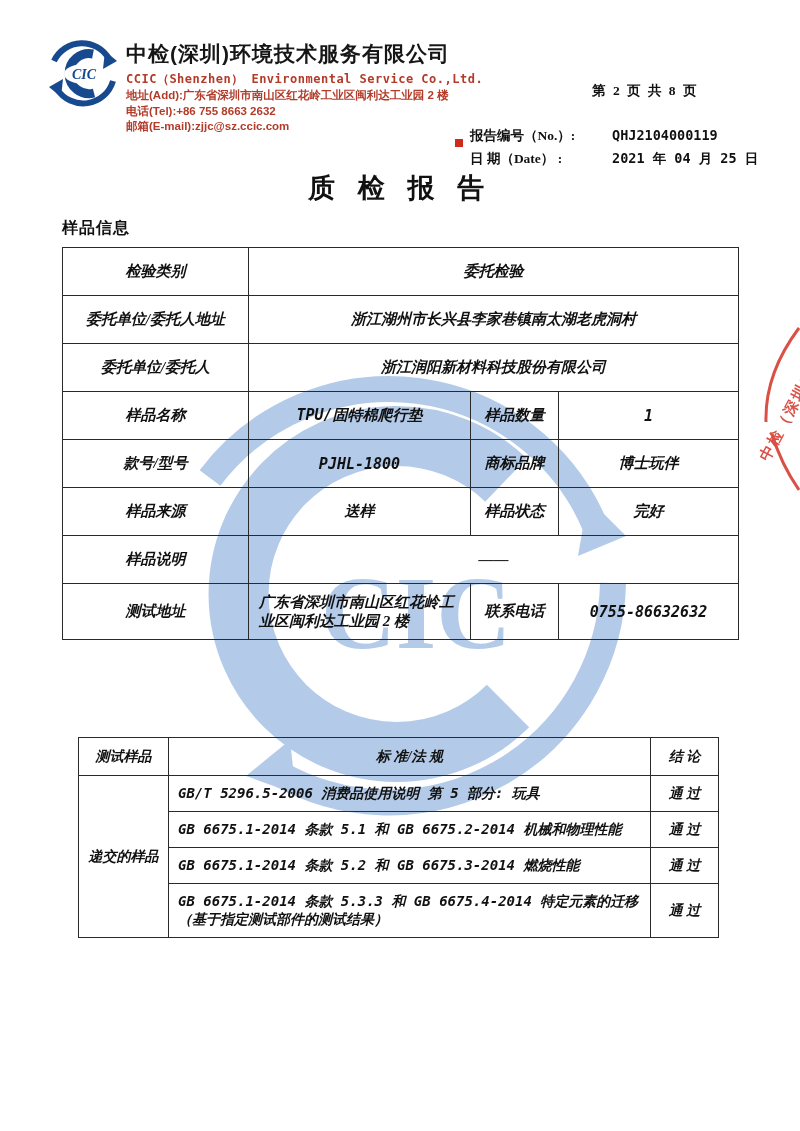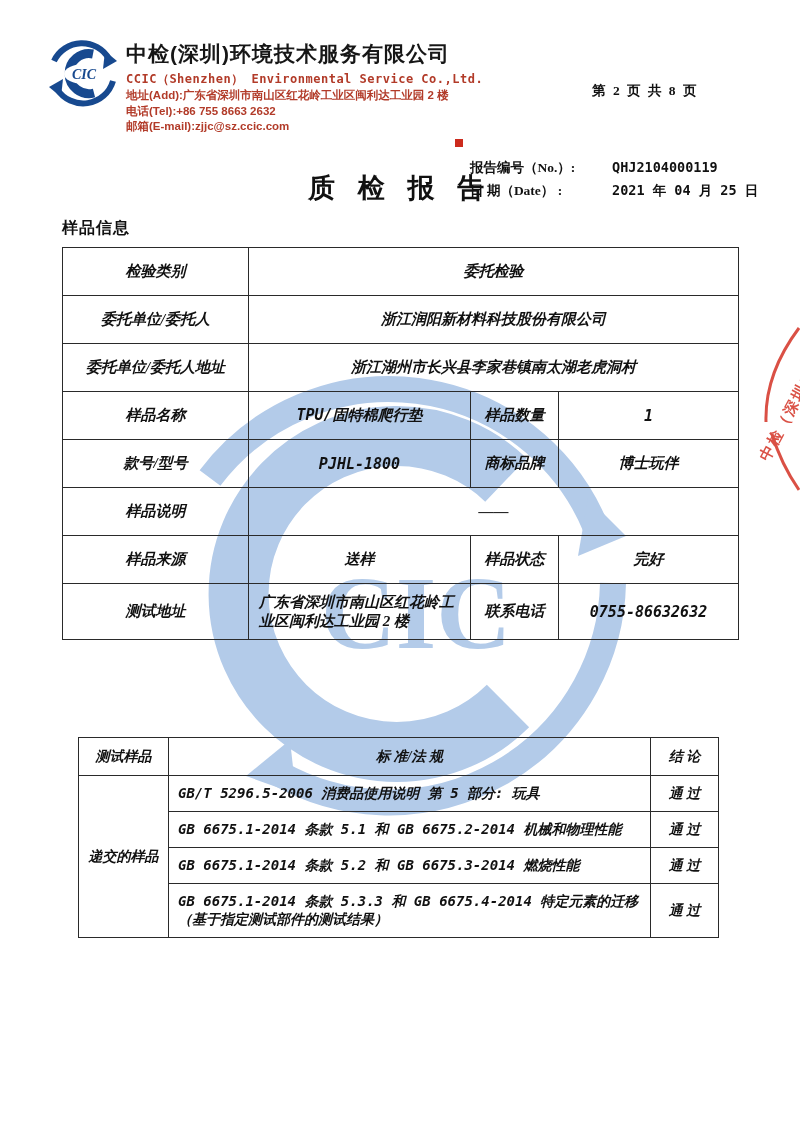--- a/index.html
+++ b/index.html
@@ -8,21 +8,21 @@
     background:#ffffff;overflow:hidden;
     font-family:"Liberation Serif", serif;color:#111;
   }
   
   .logo{position:absolute;left:45px;top:37px;width:74px;height:74px;}
   .company{position:absolute;left:126px;top:40px;width:430px;}
   .company-cn{font-family:"Liberation Sans",sans-serif;font-weight:bold;font-size:21px;color:#161616;letter-spacing:1px;}
   .company-en{margin-top:3px;font-family:"DejaVu Sans Mono",monospace;font-weight:bold;font-size:12px;color:#b23b29;letter-spacing:.5px;}
   .company-line{font-family:"Liberation Sans",sans-serif;font-weight:bold;font-size:11.5px;color:#b23b29;line-height:15.5px;}
   .pageinfo{position:absolute;left:592px;top:82px;font-size:13.5px;font-weight:bold;letter-spacing:2px;}
-  .reportmeta{position:absolute;left:470px;top:124px;font-size:13.5px;font-weight:bold;line-height:22px;white-space:nowrap;margin-top:32px;}
+  .reportmeta{position:absolute;left:470px;top:124px;font-size:13.5px;font-weight:bold;line-height:22px;white-space:nowrap;}
   .reportmeta .lbl{display:inline-block;width:142px;}
   .reportmeta .val{font-family:"DejaVu Sans Mono","Liberation Serif",monospace;font-weight:bold;}
   .redsquare{position:absolute;left:455px;top:139px;width:8px;height:8px;background:#cc2b1d;}
   
   .doc-title{position:absolute;left:0;top:170px;width:100%;text-align:center;
     font-size:27px;font-weight:bold;letter-spacing:8px;}
   .section-label{position:absolute;left:62px;top:218px;font-size:16px;font-weight:bold;letter-spacing:1px;}
   
   table{border-collapse:collapse;table-layout:fixed;background:transparent;position:relative;z-index:2;font-style:italic;}
   td,th{border:1.6px solid #2a2a2a;font-weight:bold;text-align:center;vertical-align:middle;
@@ -91,48 +91,48 @@
         <col style="width:222px">
         <col style="width:88px">
         <col style="width:180px">
       </colgroup>
     <tbody>
         <tr class="h48">
       <td>检验类别</td>
       <td colspan="3">委托检验</td>
     </tr>
     <tr class="h48">
+      <td>委托单位/委托人地址</td>
+      <td colspan="3">浙江湖州市长兴县李家巷镇南太湖老虎洞村</td>
+    </tr>
+    <tr class="h48">
       <td>委托单位/委托人</td>
       <td colspan="3">浙江润阳新材料科技股份有限公司</td>
-    </tr>
-    <tr class="h48">
-      <td>委托单位/委托人地址</td>
-      <td colspan="3">浙江湖州市长兴县李家巷镇南太湖老虎洞村</td>
     </tr>
     <tr class="h48">
       <td>样品名称</td>
       <td class="mono">TPU/固特棉爬行垫</td>
       <td>样品数量</td>
       <td class="mono">1</td>
     </tr>
     <tr class="h48">
       <td>款号/型号</td>
       <td class="mono">PJHL-1800</td>
       <td>商标品牌</td>
       <td>博士玩伴</td>
     </tr>
     <tr class="h48">
-      <td>样品说明</td>
-      <td colspan="3">——</td>
-    </tr>
-    <tr class="h48">
       <td>样品来源</td>
       <td>送样</td>
       <td>样品状态</td>
       <td>完好</td>
+    </tr>
+    <tr class="h48">
+      <td>样品说明</td>
+      <td colspan="3">——</td>
     </tr>
     <tr class="h56">
       <td>测试地址</td>
       <td class="leftcell">广东省深圳市南山区红花岭工业区闽利达工业园 2 楼</td>
       <td>联系电话</td>
       <td class="mono">0755-86632632</td>
     </tr>
   </tbody>
     </table>
 

